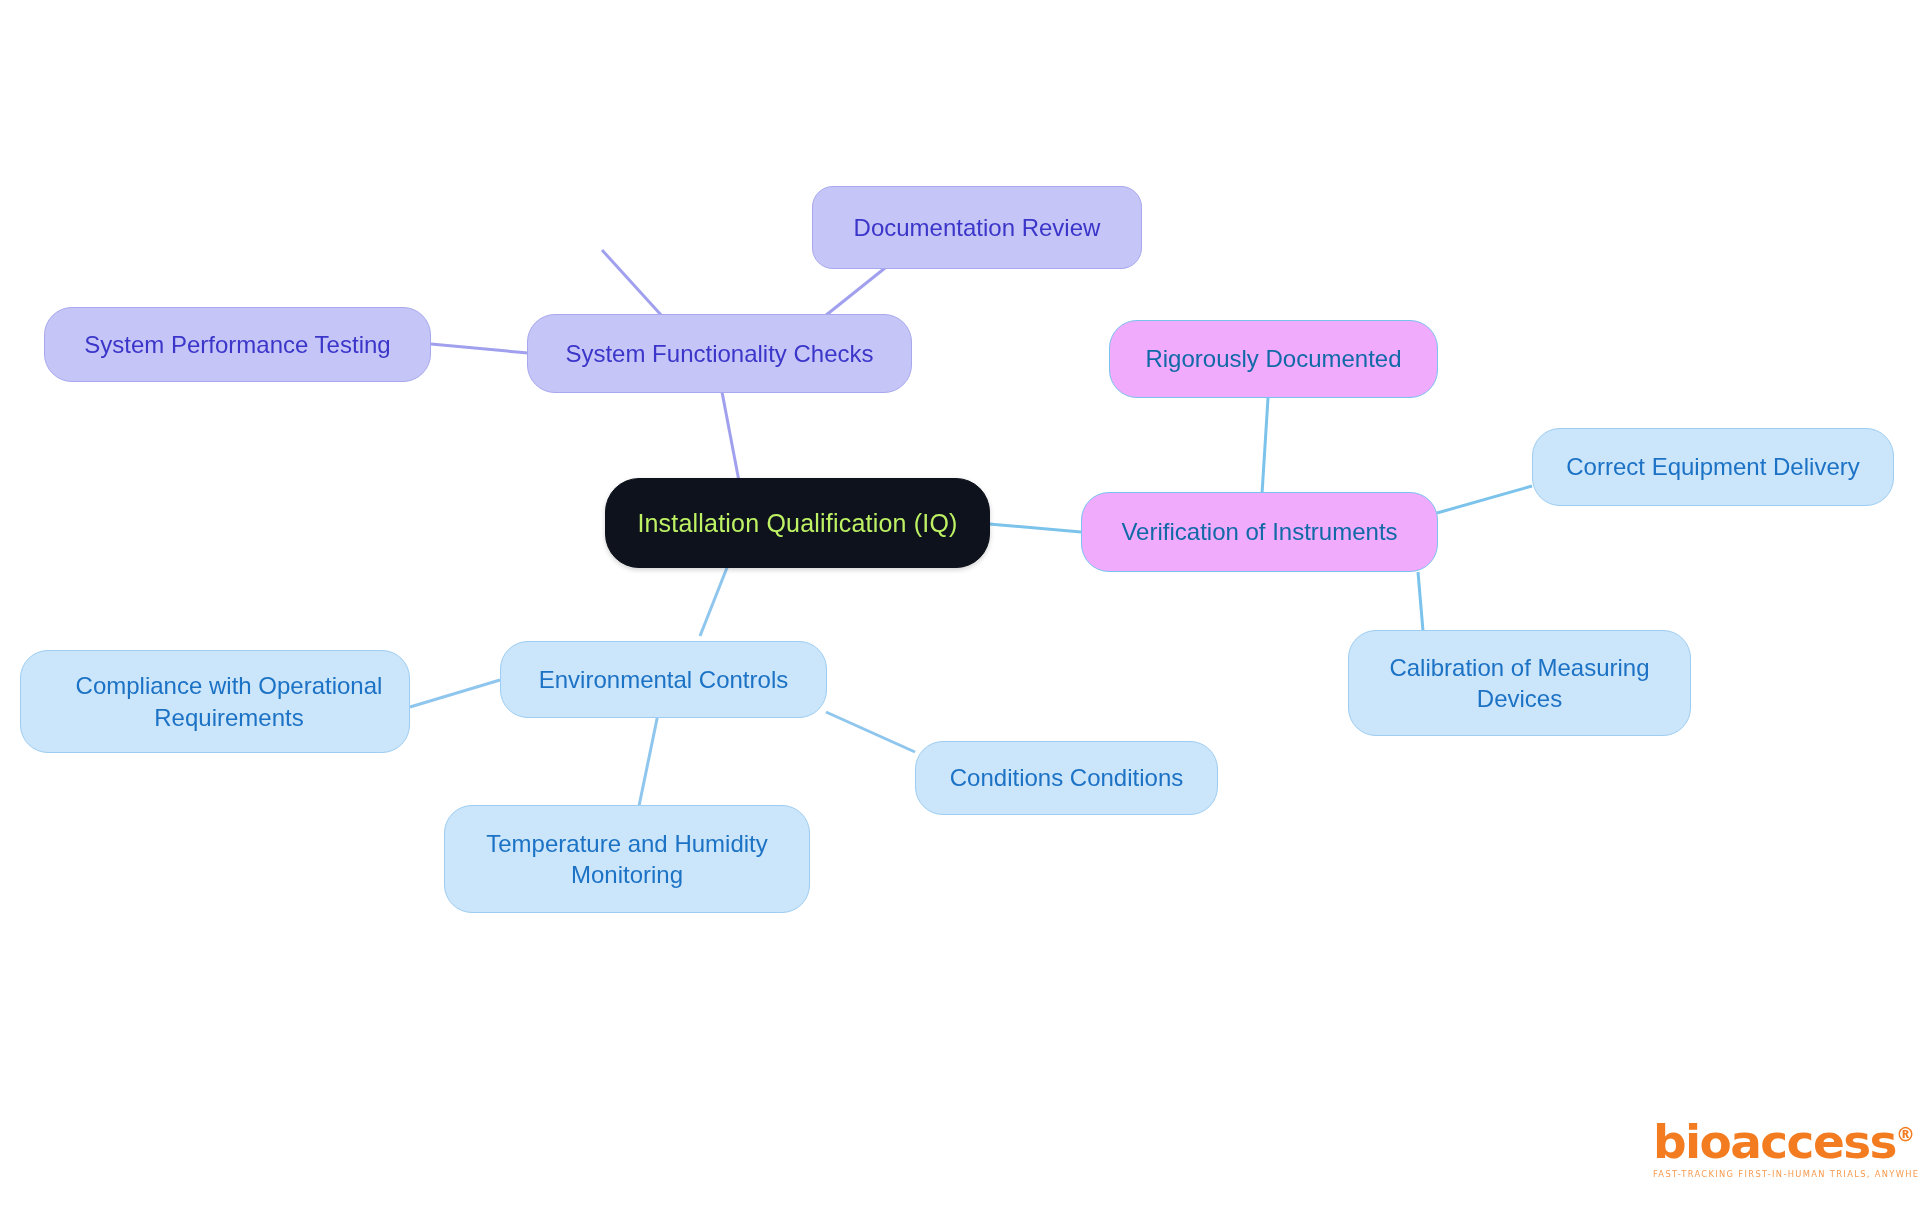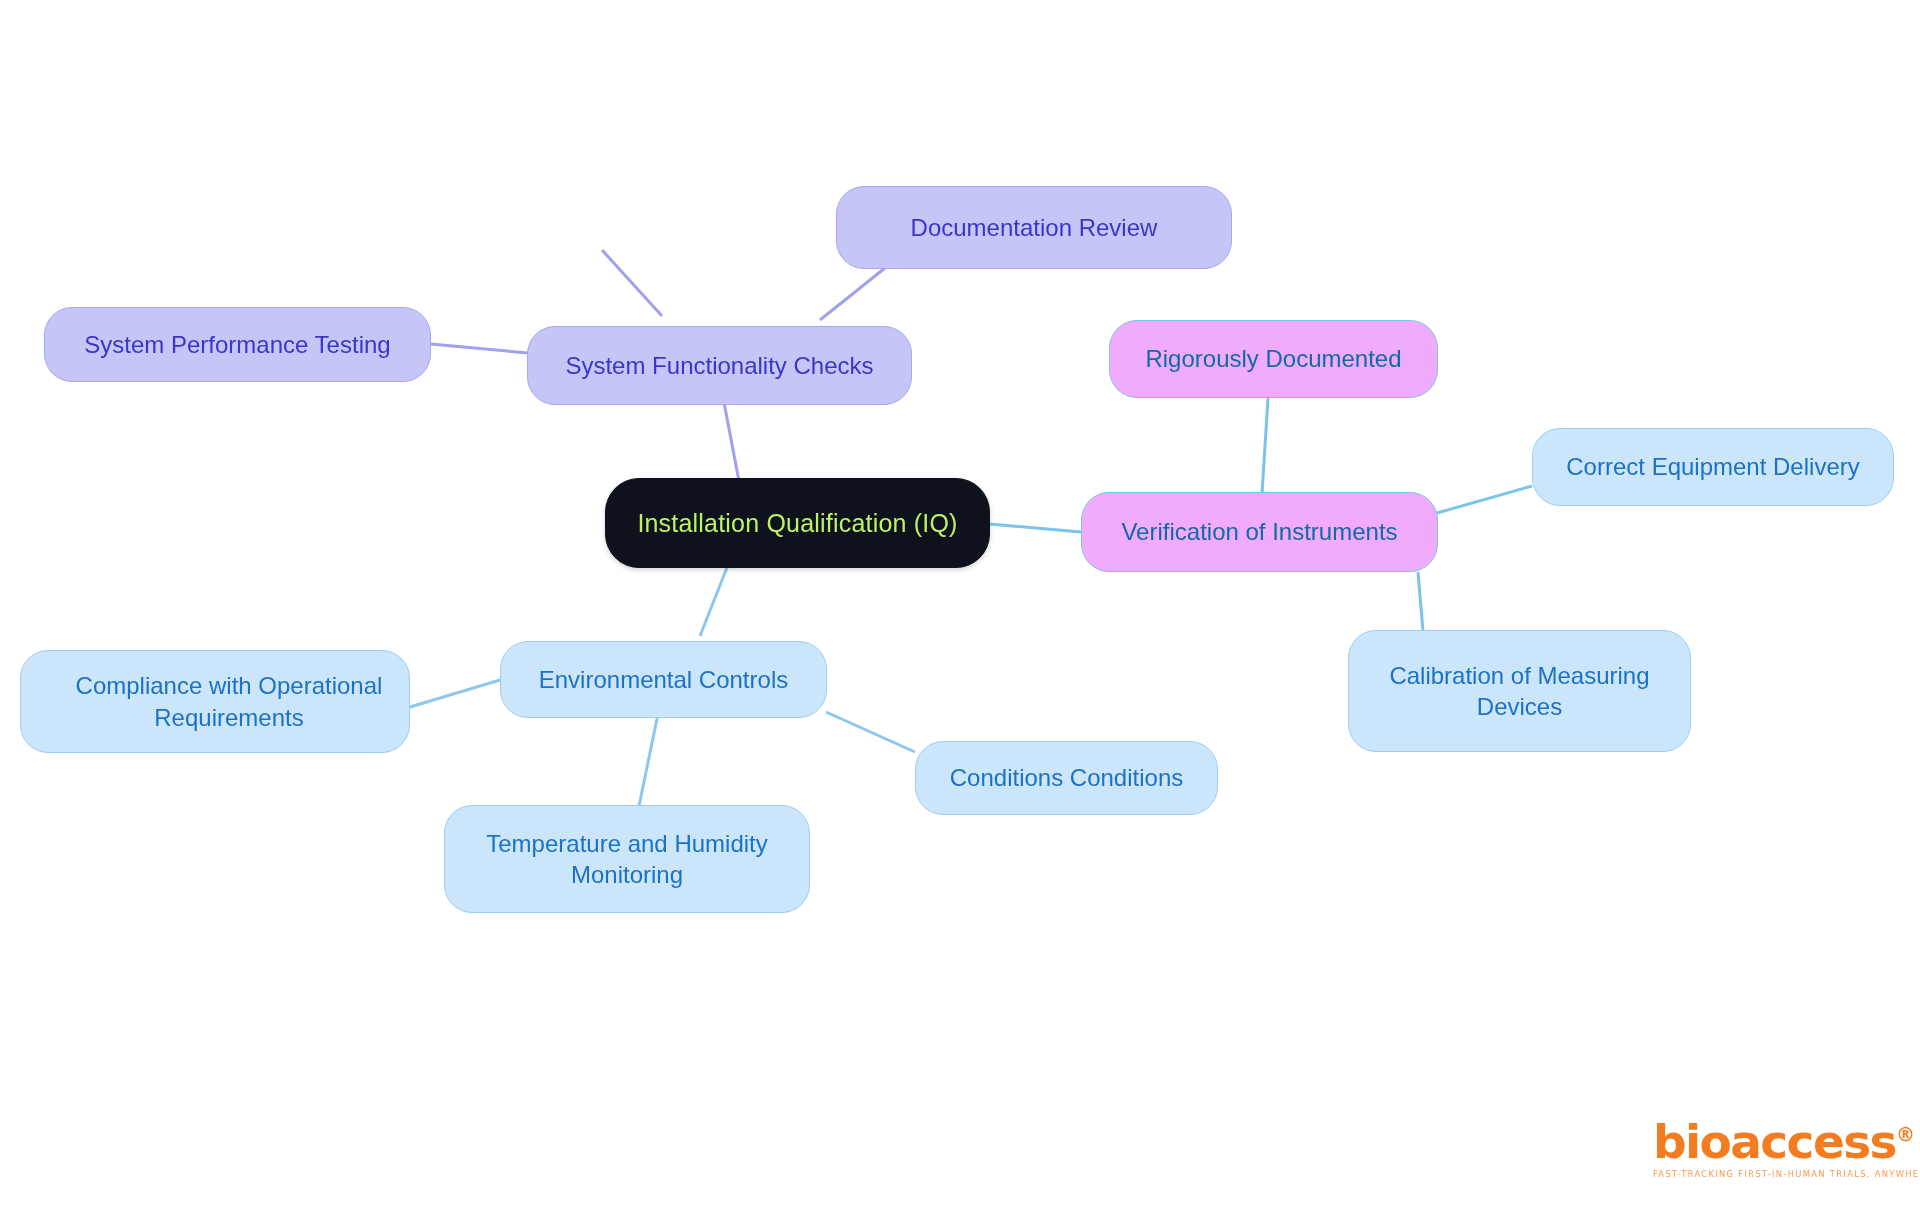--- a/index.html
+++ b/index.html
@@ -129,46 +129,46 @@
     <path d="M 730 560 L 700 636" fill="none" stroke="#8fc6ee" stroke-width="3"></path>
     <path d="M 500 680 L 410 707" fill="none" stroke="#8fc6ee" stroke-width="3"></path>
     <path d="M 826 712 L 915 752" fill="none" stroke="#8fc6ee" stroke-width="3"></path>
     <path d="M 658 714 L 639 806" fill="none" stroke="#8fc6ee" stroke-width="3"></path>
   </svg>
 
   <div class="node node-root" style="left:605px; top:478px; width:385px; height:90px;">
     <span>Installation Qualification (IQ)</span>
   </div>
 
-  <div class="node node-purple" style="left:527px; top:326px; width:385px; height:79px;">
+  <div class="node node-purple" style="left:527px; top:314px; width:385px; height:79px;">
     <span>System Functionality Checks</span>
   </div>
 
 
-  <div class="node node-purple" style="left:836px; top:186px; width:396px; height:83px;">
+  <div class="node node-purple" style="left:812px; top:186px; width:330px; height:83px;border-radius:21px;">
     <span>Documentation Review</span>
   </div>
 
   <div class="node node-purple" style="left:44px; top:307px; width:387px; height:75px;">
     <span>System Performance Testing</span>
   </div>
 
   <div class="node node-blue-mid" style="left:1081px; top:492px; width:357px; height:80px;">
     <span>Verification of Instruments</span>
   </div>
 
   <div class="node node-blue-mid" style="left:1109px; top:320px; width:329px; height:78px;">
     <span>Rigorously Documented</span>
   </div>
 
   <div class="node node-blue-light" style="left:1532px; top:428px; width:362px; height:78px;">
     <span>Correct Equipment Delivery</span>
   </div>
 
-  <div class="node node-blue-light" style="left:1348px; top:630px; width:343px; height:122px;">
+  <div class="node node-blue-light" style="left:1348px; top:630px; width:343px; height:106px;">
     <span>Calibration of Measuring
 Devices</span>
   </div>
 
   <div class="node node-blue-light" style="left:500px; top:641px; width:327px; height:77px;">
     <span>Environmental Controls</span>
   </div>
 
   <div class="node node-blue-light" style="left:20px; top:650px; width:390px; height:103px;padding-left:44px;">
     <span>Compliance with Operational

